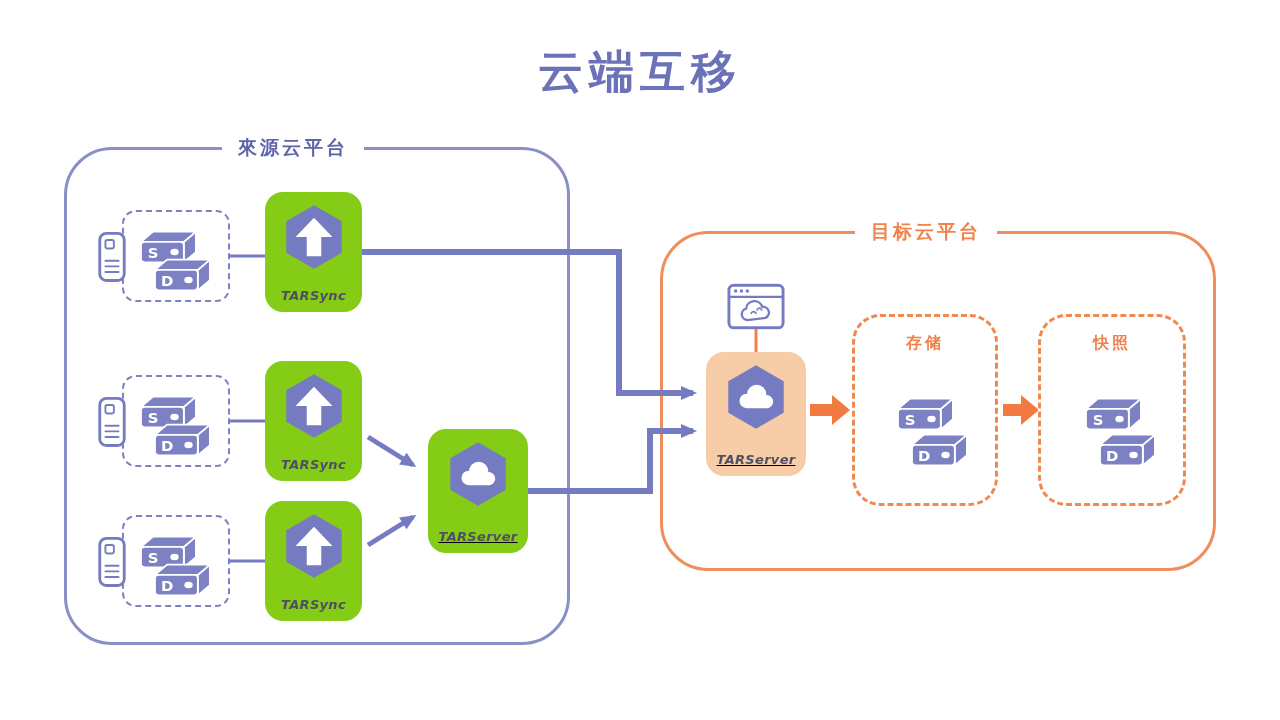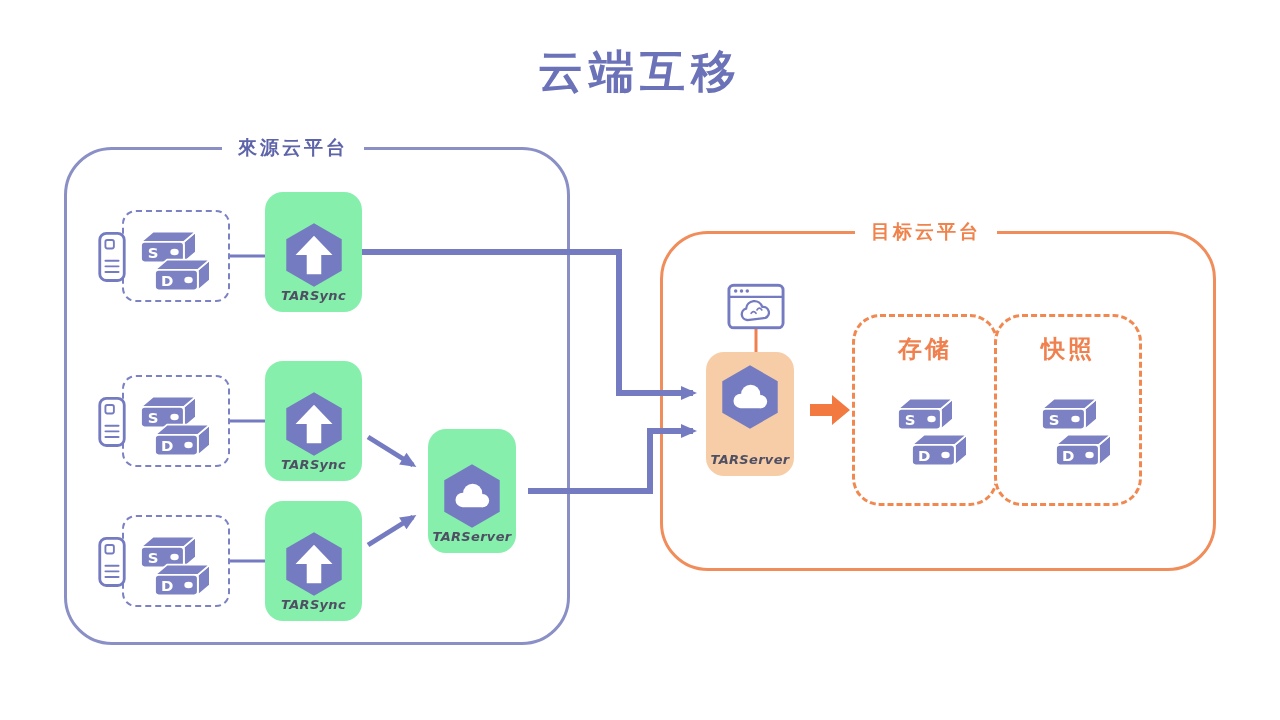--- a/index.html
+++ b/index.html
@@ -17,31 +17,31 @@
   .panel.orange { border:3px solid #F08D5B; }
 
   .panel-label { position:absolute; transform:translateX(-50%); background:#fff; padding:0 16px;
                  font-size:19px; font-weight:700; line-height:32px; z-index:2; letter-spacing:3px; white-space:nowrap; }
   .panel-label.purple-text { color:#5D64A9; }
   .panel-label.orange-text { color:#F0824B; }
 
   .node { position:absolute; width:97px; height:120px; border-radius:18px; z-index:2;
           display:flex; flex-direction:column; align-items:center; justify-content:space-between;
           padding:12px 0 9px; }
-  .node.node-lg { width:88px; height:124px; }
-  .purple-node { background:#86efac;justify-content:flex-end; }
+  .node.node-lg { width:100px; height:124px;text-decoration:underline; }
+  .purple-node { background:#84cc16; }
   .orange-node { background:#F7CDA8; }
   .hex-icon { width:66px; height:66px; display:block; }
   .node-label { font-size:13px; font-weight:700; font-style:italic; color:#4F4F63; letter-spacing:0.3px; }
 
   .dashed-box { position:absolute; z-index:2; background:#fff; }
   .purple-dash { width:108px; height:92px; border:2px dashed #7B81C3; border-radius:14px; }
   .orange-dash { border:3px dashed #F0884F; border-radius:28px; }
 
-  .box-title { text-align:center; margin-top:16px; font-size:24px; font-weight:700;
+  .box-title { text-align:center; margin-top:16px; font-size:16px; font-weight:700;
                color:#F0814E; letter-spacing:3px; }
 
   .disk-svg { position:absolute; width:60px; height:41px; overflow:visible; }
   .disk-svg text { font-family:"DejaVu Sans","Liberation Sans",sans-serif; font-size:16px;
                    font-weight:700; fill:#fff; text-anchor:middle; }
 
   .server-icon { position:absolute; width:32px; height:58px; z-index:2; }
   .console-icon { position:absolute; width:58px; height:47px; z-index:2; }
 
   .pl { stroke:#757BC1; fill:none; }
@@ -206,21 +206,21 @@
     <svg class="disk-svg" style="left:40px;top:76px" viewBox="0 0 64 44">
       <use href="#sym-disk"></use>
         <text x="16" y="34">S</text>
     </svg>
     <svg class="disk-svg" style="left:54px;top:112px" viewBox="0 0 64 44">
       <use href="#sym-disk"></use>
         <text x="16" y="34">D</text>
     </svg>
   </div>
 
-  <div class="dashed-box orange-dash" style="left:994px;top:314px;width:148px;height:192px">
+  <div class="dashed-box orange-dash" style="left:1038px;top:314px;width:148px;height:192px">
     <div class="box-title">快照</div>
     <svg class="disk-svg" style="left:42px;top:76px" viewBox="0 0 64 44">
       <use href="#sym-disk"></use>
         <text x="16" y="34">S</text>
     </svg>
     <svg class="disk-svg" style="left:56px;top:112px" viewBox="0 0 64 44">
       <use href="#sym-disk"></use>
         <text x="16" y="34">D</text>
     </svg>
   </div>

